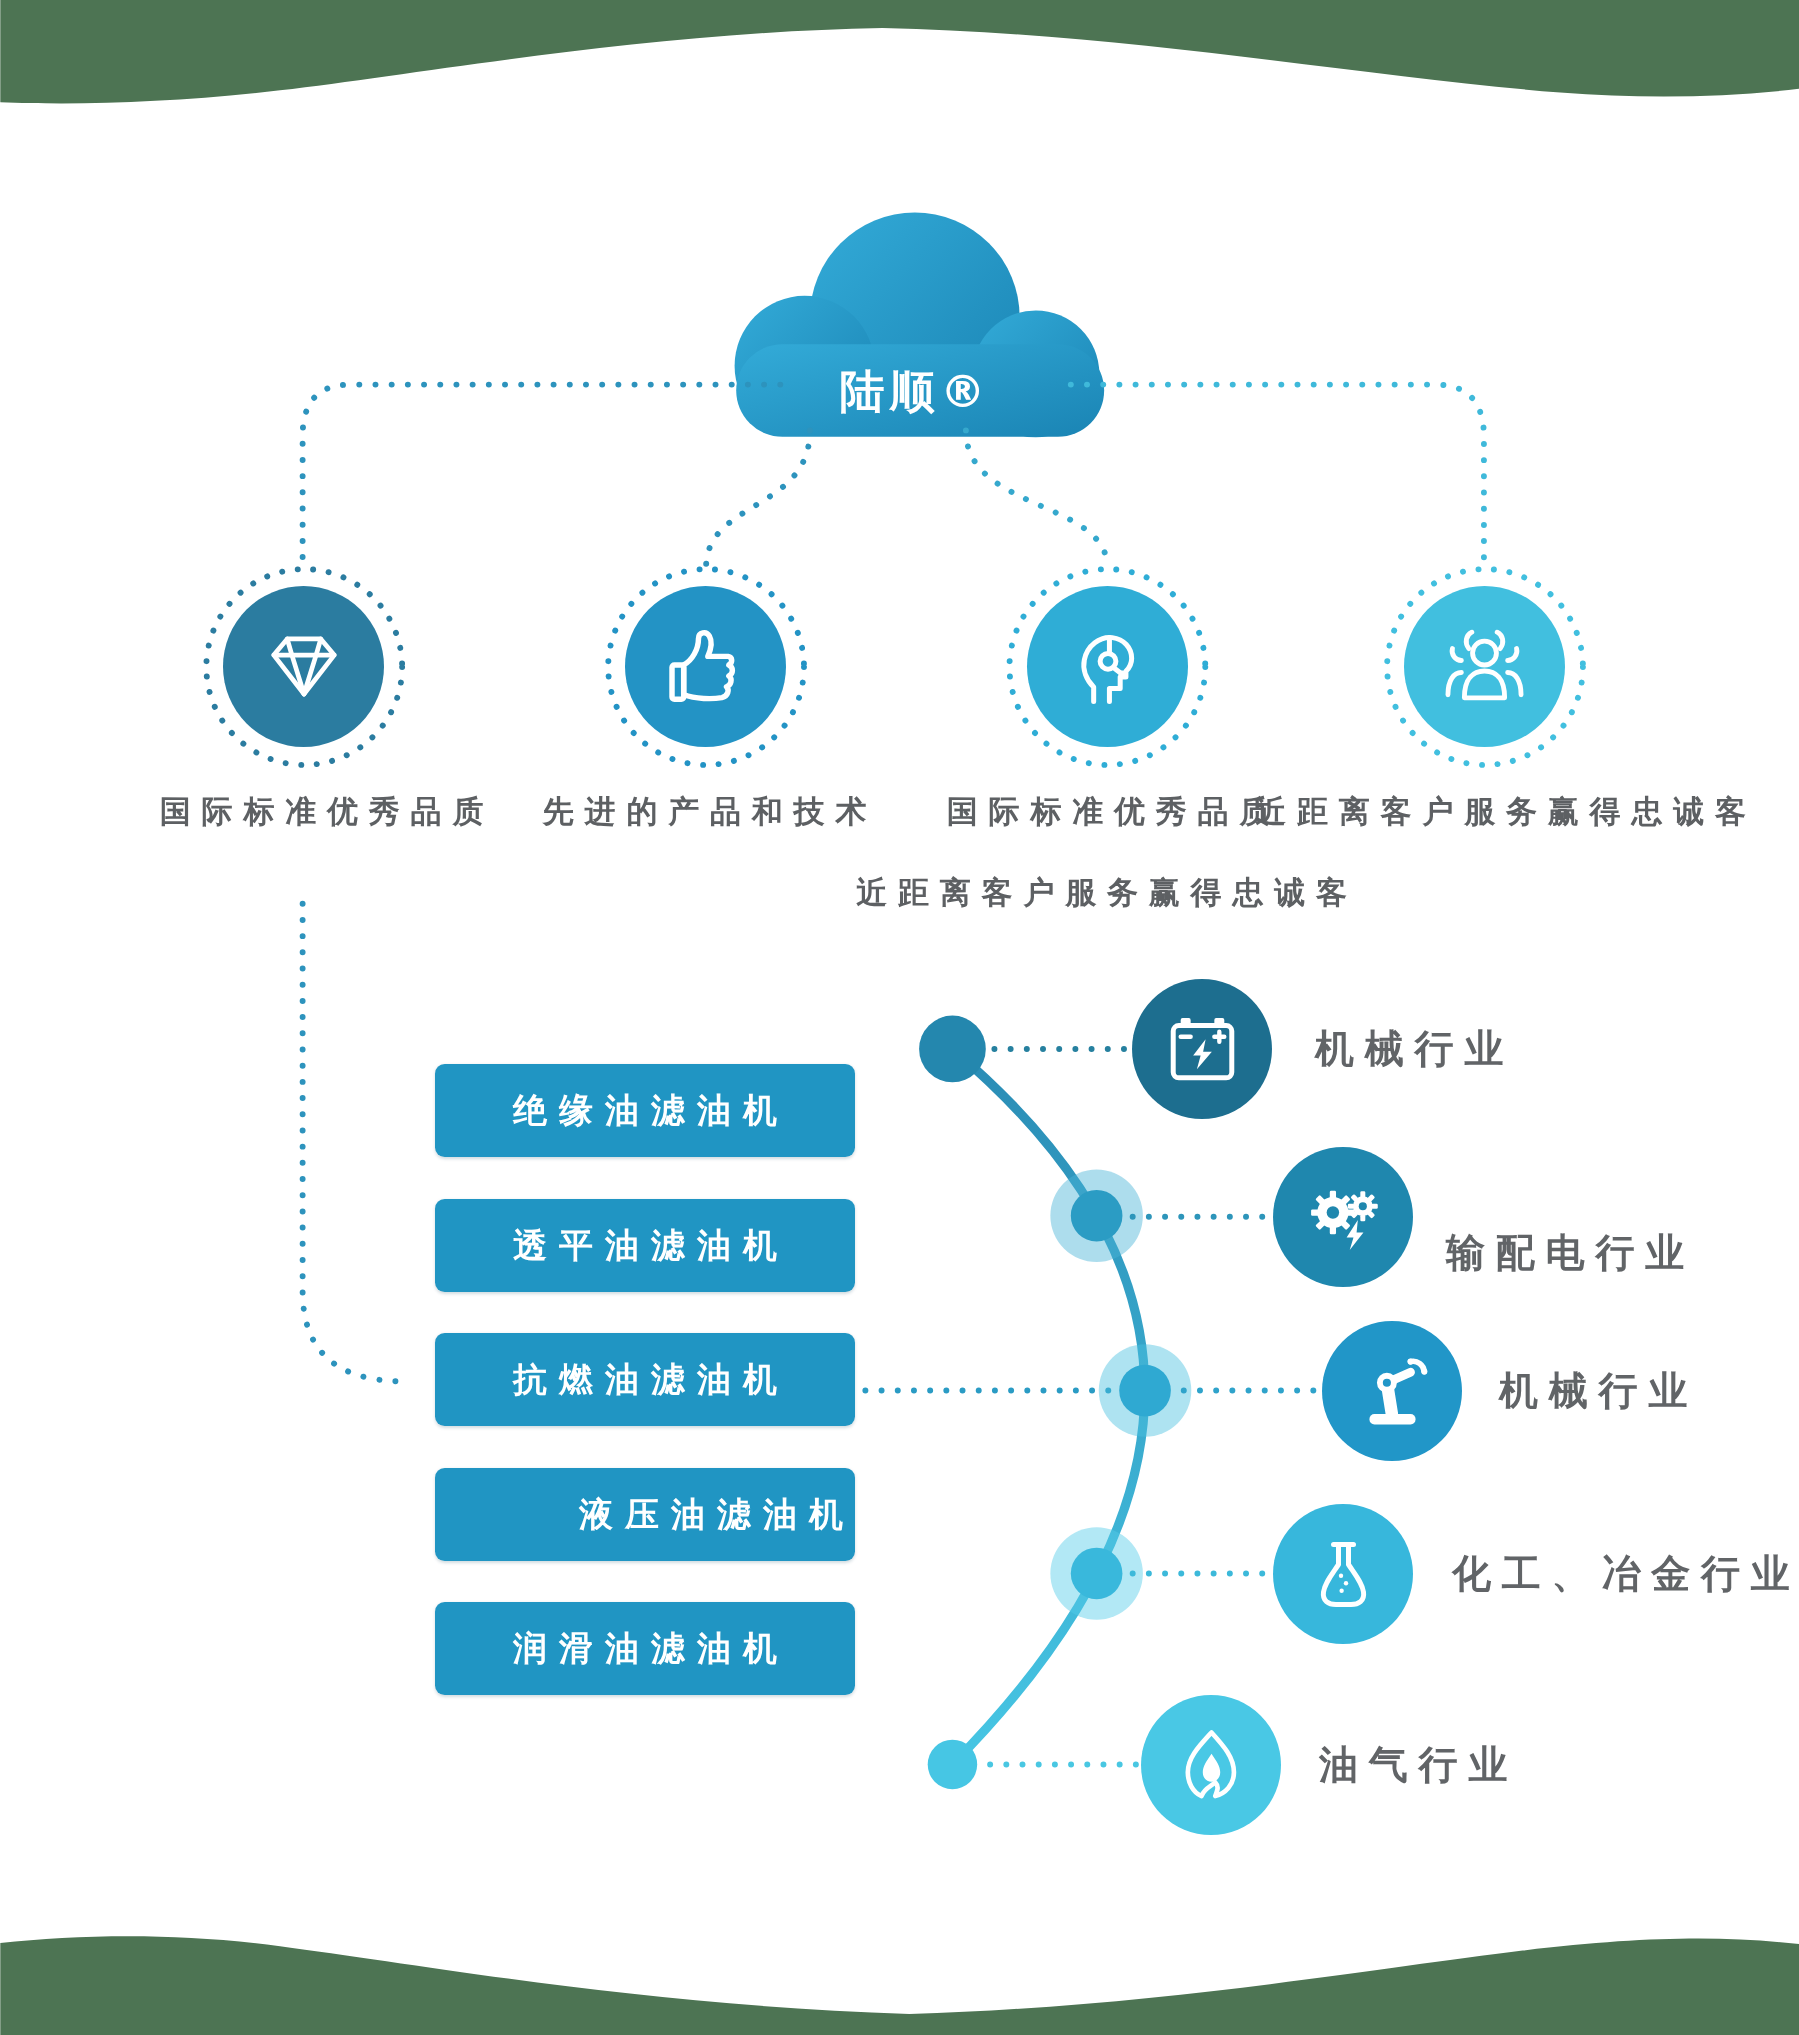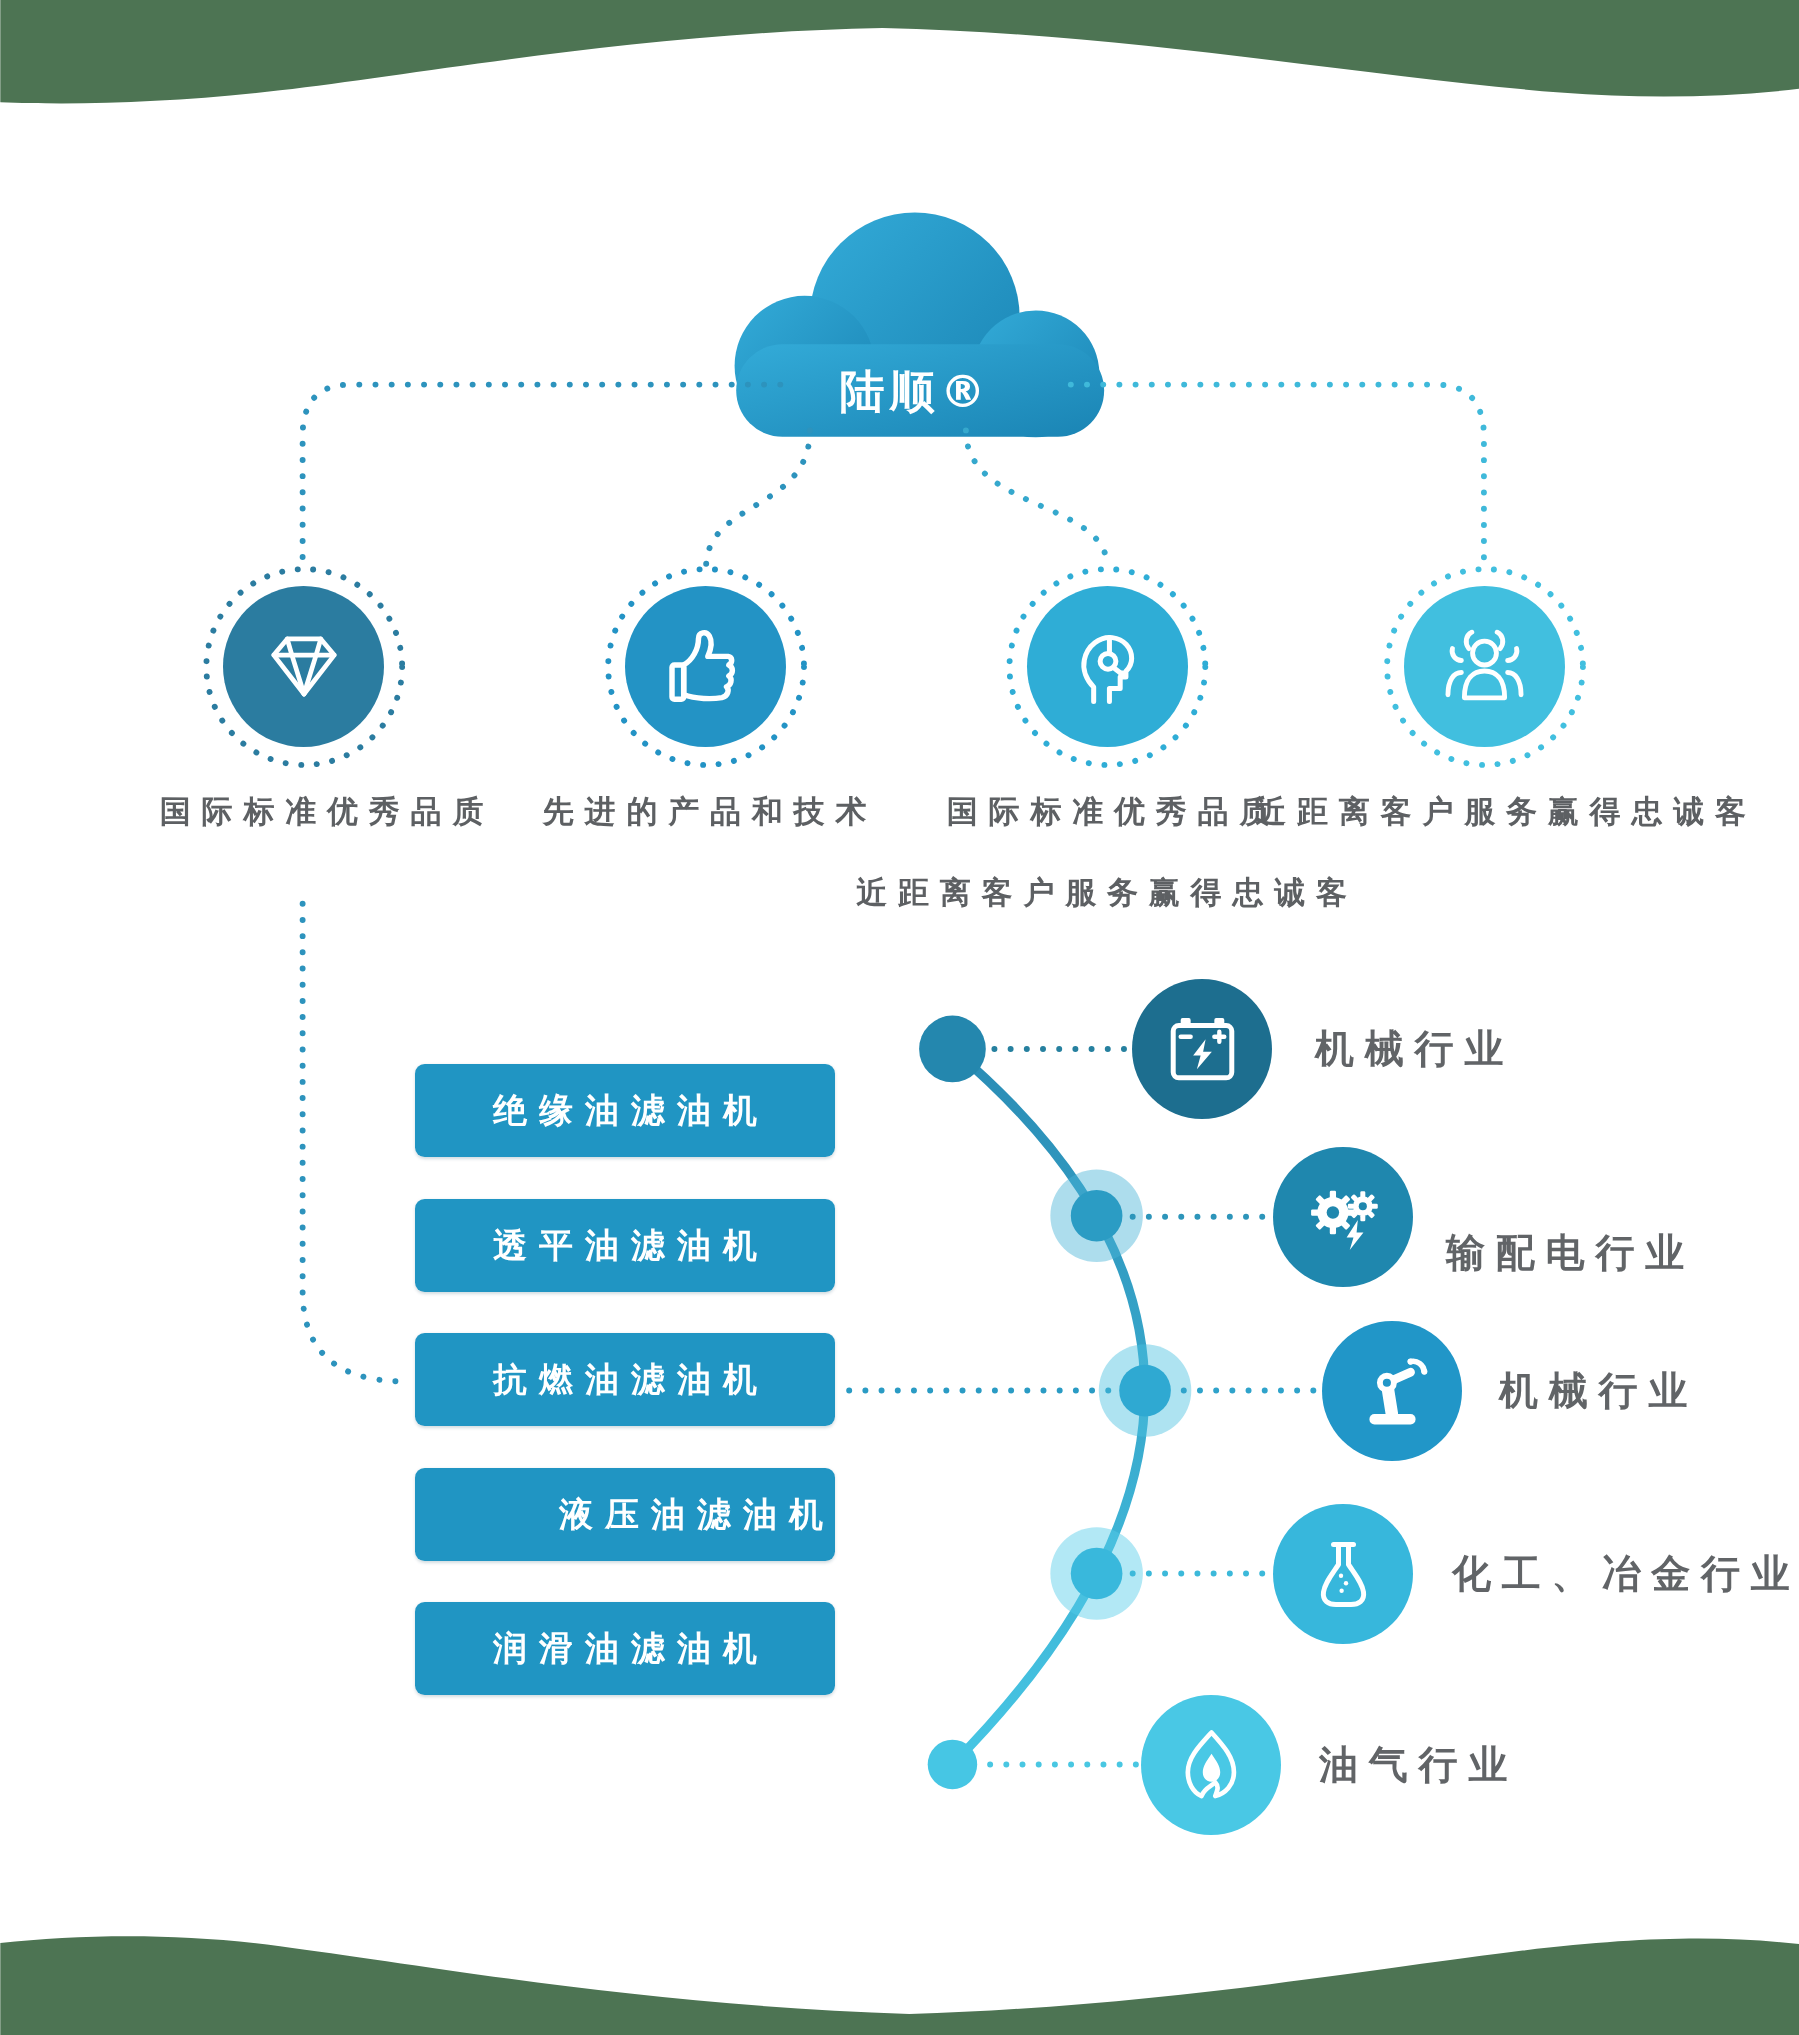--- a/index.html
+++ b/index.html
@@ -16,21 +16,21 @@
   }
   .feature-circle{
     position:absolute;width:161px;height:161px;border-radius:50%;
     display:flex;align-items:center;justify-content:center;
   }
   .row-label{
     position:absolute;transform:translate(-50%,-50%);
     color:#5d6063;font-size:31px;font-weight:600;letter-spacing:10.8px;white-space:nowrap;
   }
   .product-button{
-    position:absolute;left:415px;width:420px;height:93px;border-radius:9.7px;
+    position:absolute;left:435px;width:420px;height:93px;border-radius:9.7px;
     background:#2095c3;display:flex;align-items:center;justify-content:center;
     box-shadow:0 1.6px 3.2px rgba(0,60,90,.18);cursor:pointer;
   }
   .product-button span{
     color:#ffffff;font-size:34px;font-weight:600;letter-spacing:12px;white-space:nowrap;
     text-indent:12px;
   }
   .industry-circle{
     position:absolute;width:140px;height:140px;border-radius:50%;
     display:flex;align-items:center;justify-content:center;

